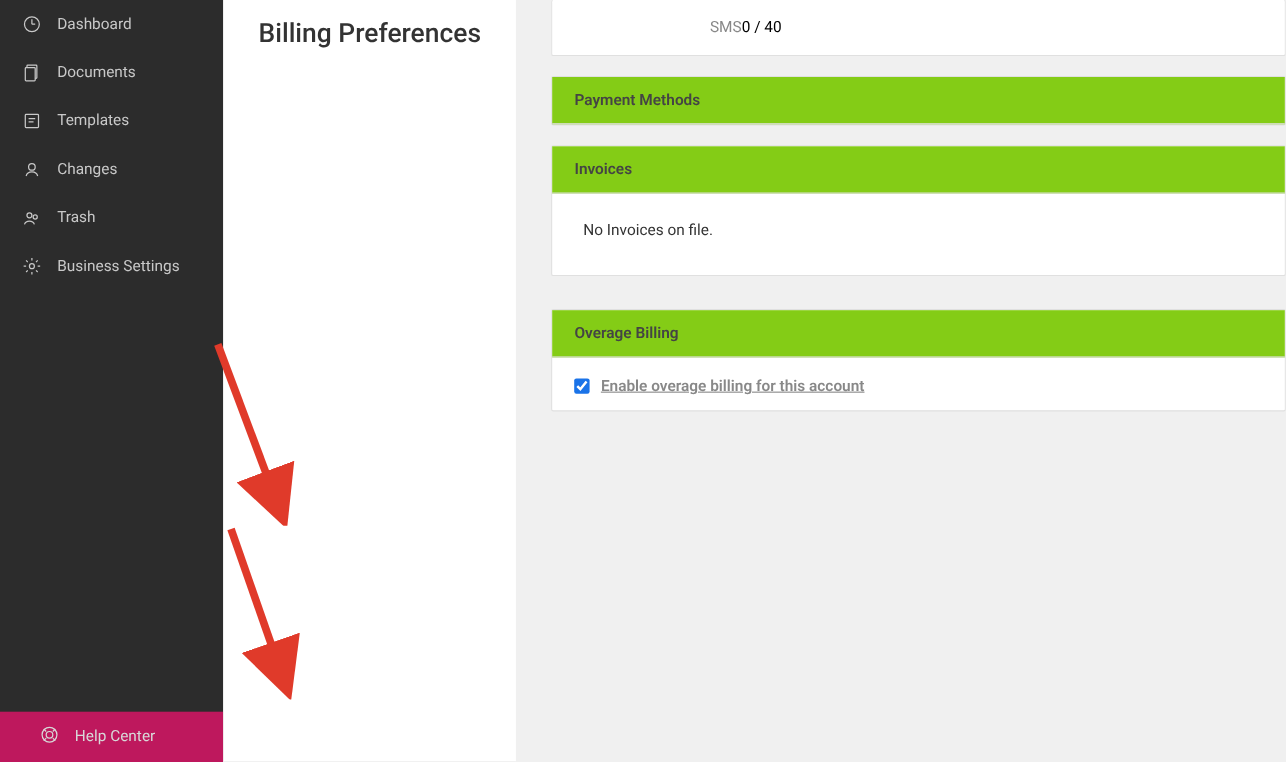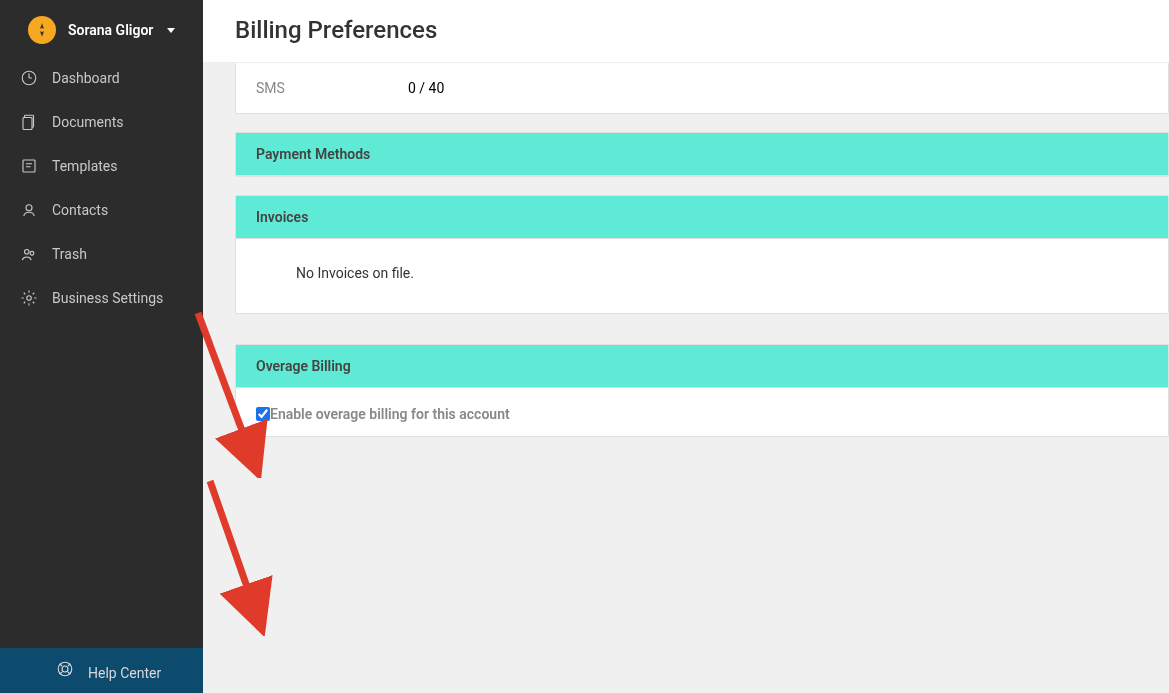--- a/index.html
+++ b/index.html
@@ -59,31 +59,31 @@
     padding: 13px 20px;
     font-size: 14px;
     color: #c8c8c8;
     cursor: pointer;
     text-align: center;
   }
   .nav-icon { width: 18px; height: 18px; flex-shrink: 0; display:flex; align-items:center; justify-content:center; }
   .nav-icon svg { width: 18px; height: 18px; stroke: currentColor; fill: none; stroke-width: 1.5; }
   .spacer { flex: 1; }
   .help-row {
-    background: #0c4a6e;
-    display: flex; align-items: flex-end; gap: 14px;
-    padding: 12px 20px 12px 56px;
+    background: #be185d;
+    display: flex; align-items: center; gap: 14px;
+    padding: 12px 20px 12px 36px;
     font-size: 14px;
     color: #d8d8d8;
     cursor: pointer;
   }
   .help-icon svg { width: 18px; height: 18px; stroke: #d8d8d8; fill: none; stroke-width: 1.5; }
 
   
-  .main { flex: 1; background: #f0f0f0; overflow: hidden; display: flex; flex-direction: column; }
+  .main { flex: 1; background: #f0f0f0; overflow: hidden; display: flex; flex-direction: row; }
   .header {
     background: #fff;
     padding: 16px 32px 18px 32px;
     border-bottom: 1px solid #eee;
   }
   .header h1 { font-size: 24px; font-weight: 500; color: #333; }
   .content {
     flex: 1;
     padding: 0 0 0 32px;
     overflow: hidden;
@@ -93,42 +93,43 @@
     border: 1px solid #e0e0e0;
     margin-bottom: 18px;
     border-radius: 2px;
     margin-right: 0;
   }
   .panel-first {
     border-top: none;
     margin-top: 0;
   }
   .panel-header {
-    background: #5eead4;
+    background: #84cc16;
     padding: 13px 20px;
     font-size: 14px;
     font-weight: 600;
     color: #444;
     border-bottom: 1px solid #e0e0e0;
   }
   .panel-body {
     padding: 14px 20px;
     font-size: 14px;
     color: #555;
   }
-  .panel-body.indent { padding-left: 28px; padding-top: 26px; padding-bottom: 32px; color: #333; margin-left: 32px; }
-  .row { display: flex; gap: 0; padding: 3px 0; }
+  .panel-body.indent { padding-left: 28px; padding-top: 26px; padding-bottom: 32px; color: #333; }
+  .row { display: flex; gap: 0; padding: 3px 0; text-align: right; }
   .row .k { width: 152px; color: #888; font-size: 14px; }
   .row .v { color: #000000; font-size: 14px; }
   .checkbox-row {
-    display: flex; align-items: center; 
+    display: flex; align-items: center; gap: 10px;
     padding: 18px 20px 14px 20px;
     font-size: 14px;
     color: #888;
     font-weight: 600;
+    text-decoration: underline;
   }
   .checkbox-row input { width: 14px; height: 14px; accent-color: #1a73e8; }
   .overage-body { padding: 0 20px 22px 20px; }
   .btn-save {
     display: inline-block;
     background: #ea7658;
     color: #fff;
     border: none;
     padding: 11px 20px;
     font-size: 13.5px;
@@ -140,29 +141,20 @@
 
   
   .arrow { position: absolute; pointer-events: none; }
 
 </style>
 </head>
 <body>
 
 <div class="app">
   <aside class="sidebar">
-    <div class="user-row">
-      <span class="avatar">
-        <svg viewBox="0 0 24 24">
-            <path d="M12 2 L15 10 L12 9 L9 10 Z M12 22 L9 14 L12 15 L15 14 Z" fill="#333"></path>
-          </svg>
-      </span>
-      <span class="user-name">Sorana Gligor</span>
-      <span class="caret-down"></span>
-    </div>
     <nav class="nav">
       <div class="nav-item">
         <span class="nav-icon">
             <svg viewBox="0 0 24 24">
               <circle cx="12" cy="12" r="9"></circle>
               <path d="M12 12 L12 6 M12 12 L16 12"></path>
             </svg>
           </span>
         <span>Dashboard</span>
       </div>
@@ -184,21 +176,21 @@
           </span>
         <span>Templates</span>
       </div>
       <div class="nav-item">
         <span class="nav-icon">
             <svg viewBox="0 0 24 24">
               <circle cx="12" cy="9" r="4"></circle>
               <path d="M5 20c1-4 5-5 7-5s6 1 7 5"></path>
             </svg>
           </span>
-        <span>Contacts</span>
+        <span>Changes</span>
       </div>
       <div class="nav-item">
         <span class="nav-icon">
             <svg viewBox="0 0 24 24">
               <circle cx="9" cy="9" r="3"></circle>
               <circle cx="16" cy="11" r="2.5"></circle>
               <path d="M3 20c1-3 4-4 6-4s5 1 6 4"></path>
             </svg>
           </span>
         <span>Trash</span>

